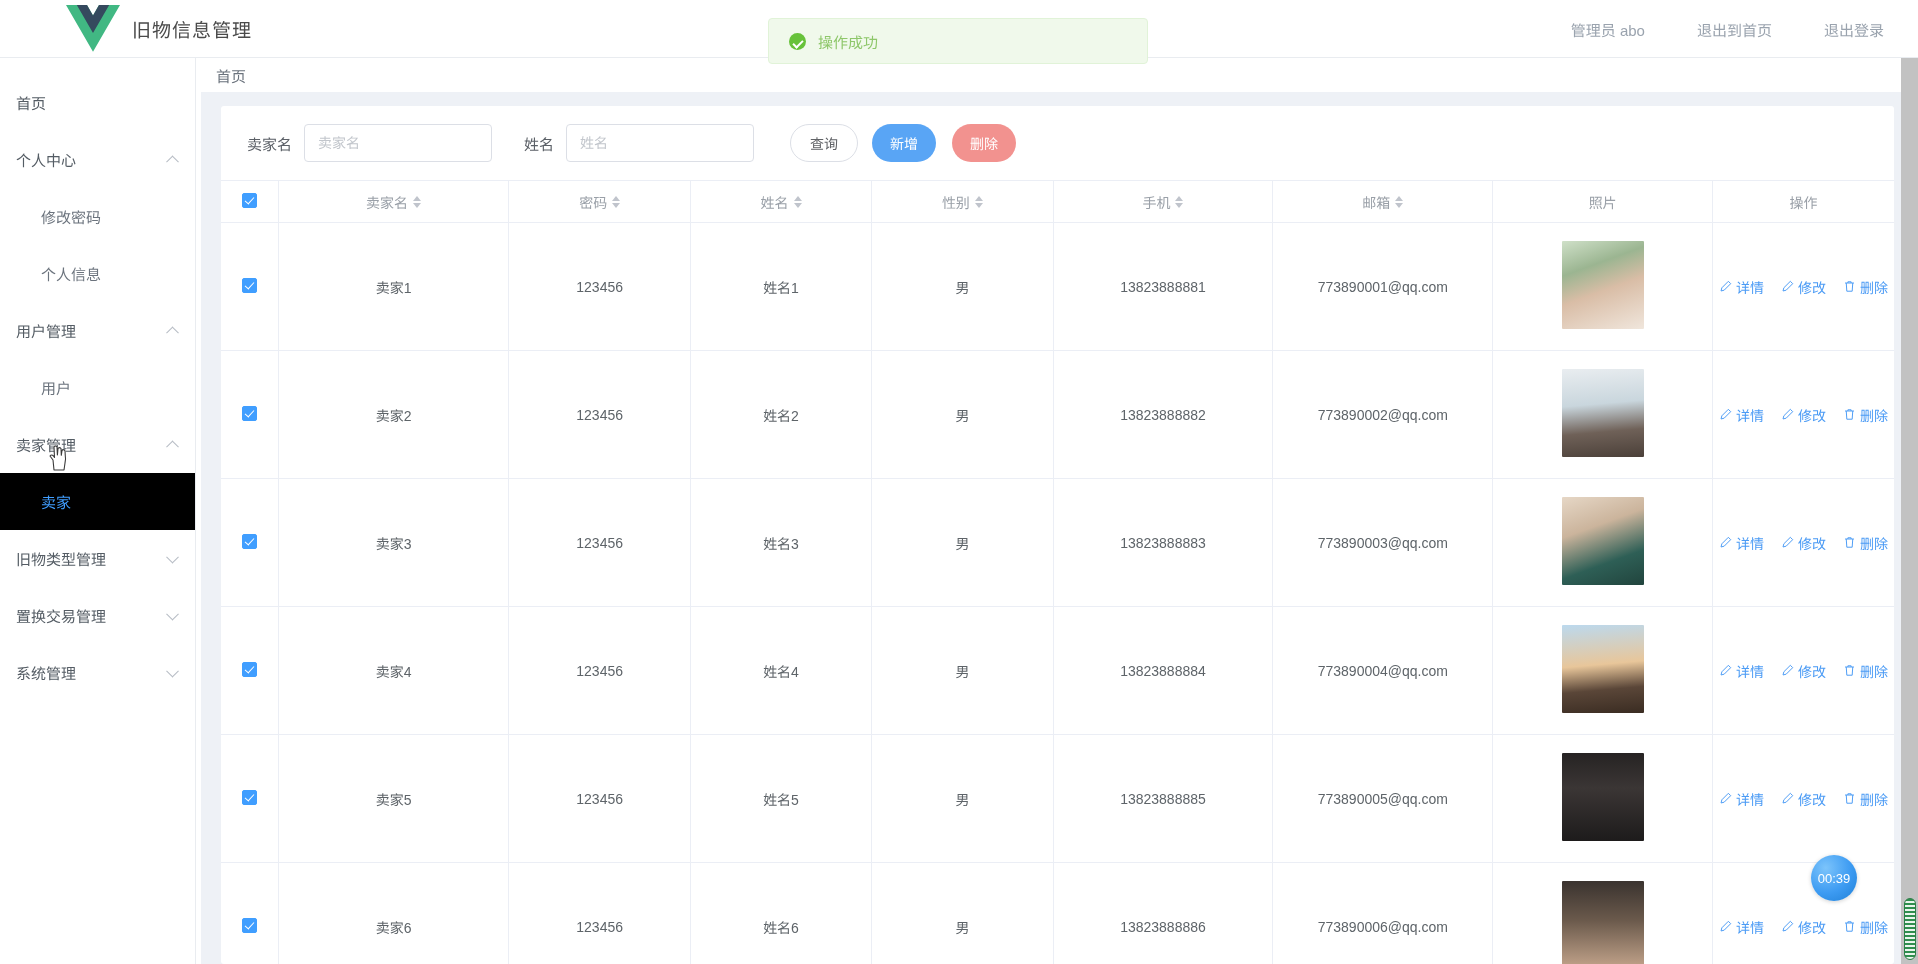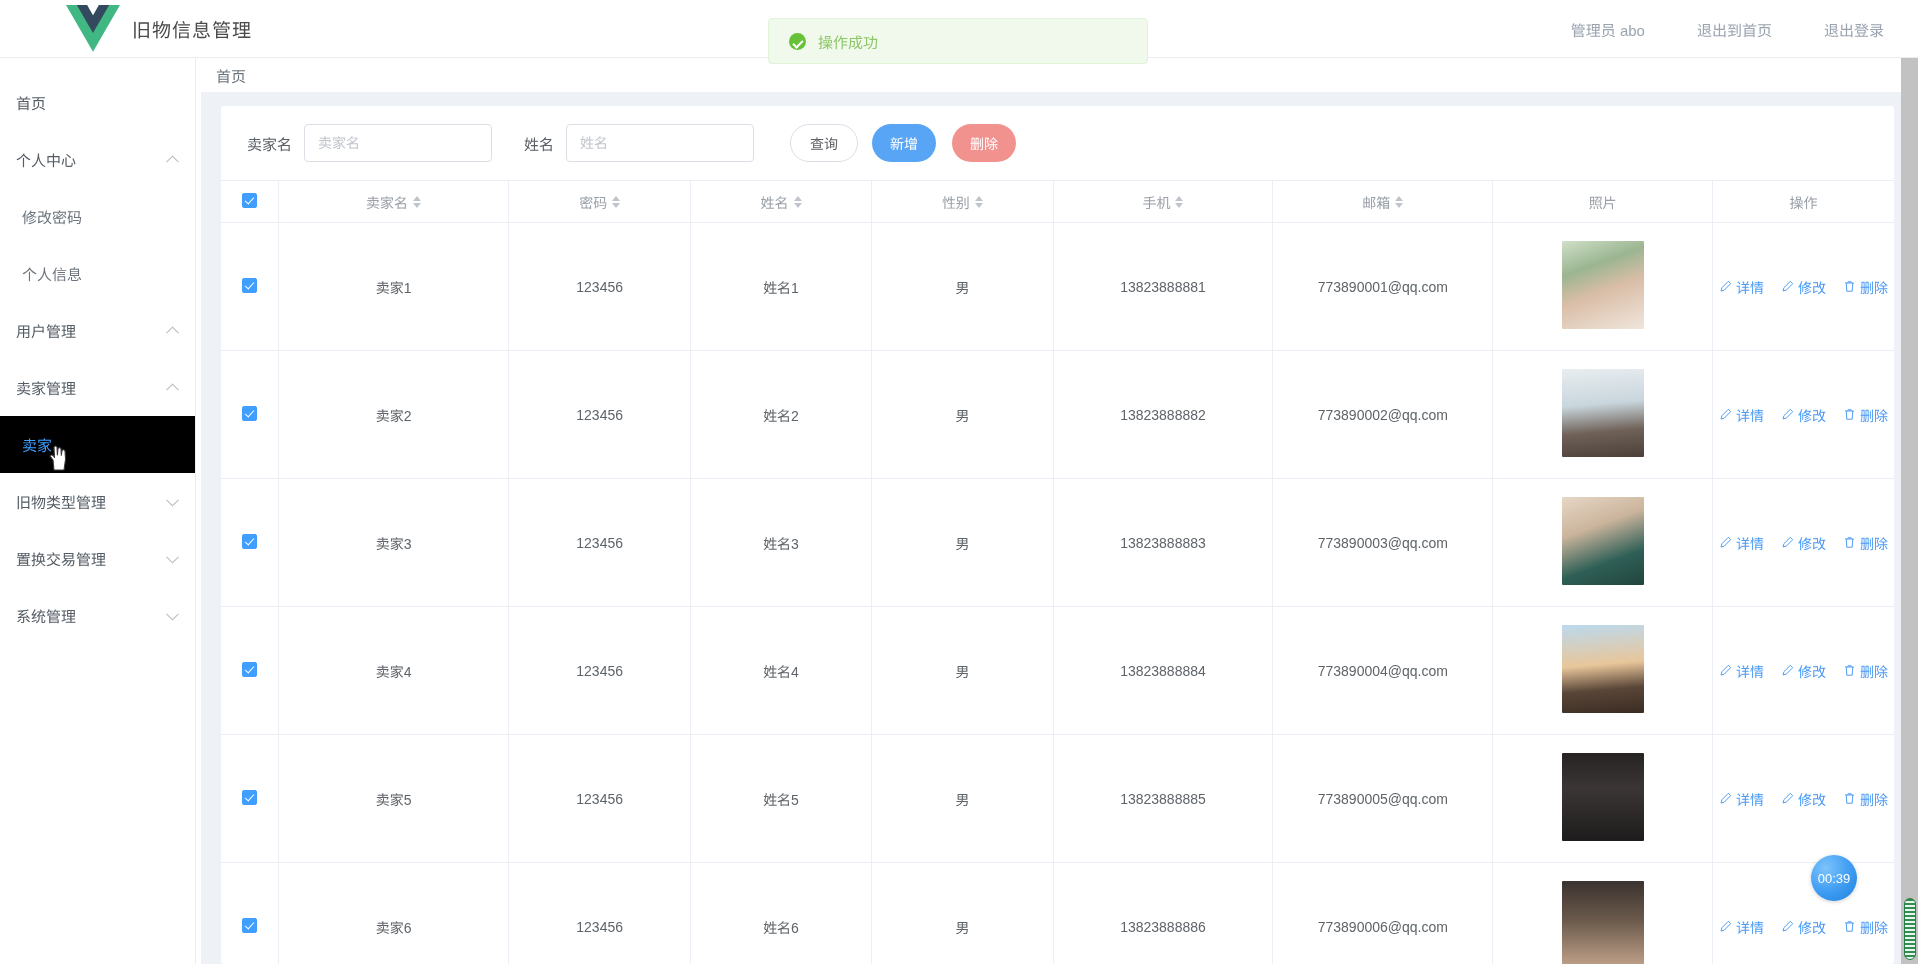--- a/index.html
+++ b/index.html
@@ -73,21 +73,21 @@
     z-index: 20;
   }
   .menu-item {
     position: relative;
     height: 57px;
     display: flex; align-items: center;
     padding-left: 16px;
     font-size: 15px; color: #545c64;
     cursor: pointer; white-space: nowrap;
   }
-  .menu-item.sub { padding-left: 22px; font-size: 15px; color: #6b737d; }
+  .menu-item.sub { padding-left: 41px; font-size: 15px; color: #6b737d; }
   .menu-item.active { color: #409eff; background: #000000; }
   .arrow {
     position: absolute; right: 18px; top: 50%;
     width: 9px; height: 9px;
     border-right: 1.4px solid #b6bcc4;
     border-bottom: 1.4px solid #b6bcc4;
   }
   .arrow.up { transform: translateY(-30%) rotate(-135deg); }
   .arrow.down { transform: translateY(-70%) rotate(45deg); }
 
@@ -276,20 +276,23 @@
     <div class="menu-item sub">
       <span>修改密码</span>
     </div>
     <div class="menu-item sub">
       <span>个人信息</span>
     </div>
 
     <div class="menu-item">
       <span>用户管理</span>
       <span class="arrow up"></span>
+    </div>
+    <div class="menu-item sub">
+      <span>用户</span>
     </div>
 
     <div class="menu-item">
       <span>卖家管理</span>
       <span class="arrow up"></span>
     </div>
     <div class="menu-item sub active">
       <span>卖家</span>
     </div>
 

